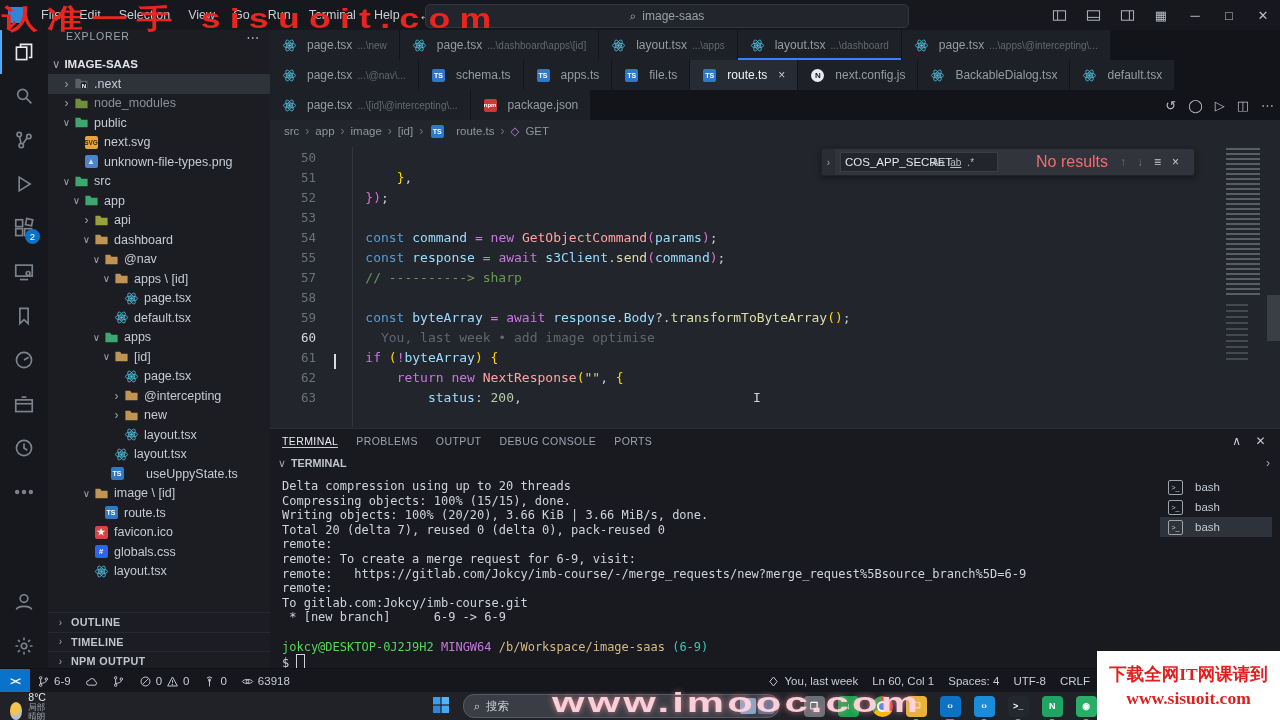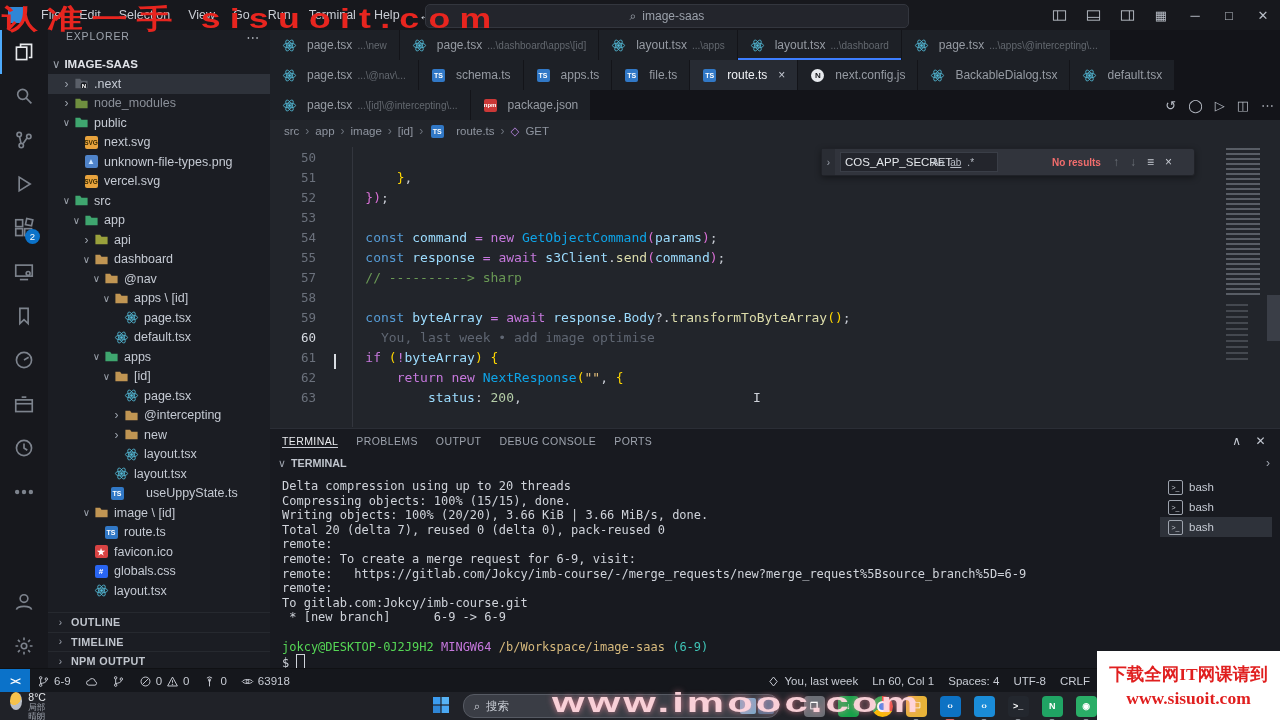--- a/index.html
+++ b/index.html
@@ -62,67 +62,67 @@
                padding-left:14px;gap:6px;color:#8f95a0;font-size:11.5px;}
   .bc-sep{color:#6a707a;font-size:12px;}
   
   .editor{left:270px;top:142px;width:1010px;height:286px;background:#22252b;overflow:hidden;}
   .code{position:absolute;left:0;top:5px;right:60px;font-family:"DejaVu Sans Mono",monospace;font-size:13px;}
   .cl{height:20px;display:flex;align-items:center;}
   .cl .ln{width:46px;text-align:right;color:#6b717c;padding-right:18px;flex:none;font-size:12.5px;}
   .cl.cur .ln{color:#d6dae1;}
   .cl pre{margin:0;font-family:inherit;white-space:pre;}
   .guide{position:absolute;left:82px;top:5px;width:1px;height:280px;background:#33363e;}
-  .tk-kc{color:#569cd6}.tk-kw{color:#c678dd}.tk-var{color:#9cdcfe}.tk-cls{color:#0ea5e9}
+  .tk-kc{color:#569cd6}.tk-kw{color:#c678dd}.tk-var{color:#9cdcfe}.tk-cls{color:#fca5a5}
   .tk-fn{color:#dcdcaa}.tk-cmt{color:#6a9955}.tk-str{color:#e5c07b}.tk-num{color:#b5cea8}
   .tk-pun{color:#c8ccd4}.tk-op{color:#c678dd}.tk-br1{color:#ffd700}.tk-br2{color:#da70d6}
   .tk-ghost{color:#5f6672}.tk-ws{color:#c8ccd4}
   .cursor-bar{position:absolute;width:1.5px;height:15px;background:#d8dce2;}
   .mousebeam{position:absolute;color:#cfd3da;font-size:13px;font-family:"DejaVu Sans Mono",monospace;}
   .minimap{position:absolute;right:14px;top:0;width:44px;height:286px;background:#22252b;}
   .mm1{position:absolute;left:4px;top:6px;width:34px;height:150px;
        background:repeating-linear-gradient(180deg,rgba(190,198,210,.35) 0 2px,transparent 2px 5px);}
   .mm2{position:absolute;left:4px;top:162px;width:22px;height:60px;
        background:repeating-linear-gradient(180deg,rgba(190,198,210,.22) 0 2px,transparent 2px 6px);}
   .mscroll{position:absolute;right:0;top:153px;width:13px;height:46px;background:#3a3e47;}
   
   .find{position:absolute;right:85px;top:6px;width:372px;height:26px;background:#31343c;border:1px solid #202228;
         border-radius:3px;display:flex;align-items:center;box-shadow:0 2px 6px rgba(0,0,0,.4);}
   .find .grip{width:13px;height:100%;display:flex;align-items:center;justify-content:center;color:#9da3ad;background:#2a2d34;font-size:10px;}
   .find input{width:148px;height:18px;margin-left:5px;background:#23252c;border:1px solid #3a3e47;color:#e3e6ea;
               font-size:11.5px;padding:0 4px;outline:none;font-family:"Liberation Sans",sans-serif;}
   .find .toggles{display:flex;gap:6px;margin-left:-66px;color:#b8bdc6;font-size:10px;}
-  .find .noresults{margin-left:78px;color:#f26d6d;font-size:10px;font-weight:bold;}
+  .find .noresults{margin-left:62px;color:#f26d6d;font-size:16px;}
   .find .facts{display:flex;gap:11px;margin-left:12px;color:#6b7078;font-size:12px;}
   .find .facts .on{color:#c8ccd4;}
   
   .panel{left:270px;top:428px;width:1010px;height:240px;background:#181a20;border-top:1px solid #2b2e36;}
   .ptabs{height:24px;display:flex;align-items:center;padding-left:12px;gap:18px;font-size:10.5px;letter-spacing:.4px;color:#9da3ad;}
   .ptab.active{color:#e8eaed;box-shadow:0 1px 0 #c8ccd4;}
   .ptabs .pright{margin-left:auto;display:flex;gap:14px;padding-right:14px;color:#c5cad3;font-size:12px;}
   .tsec{height:20px;display:flex;align-items:center;gap:5px;padding-left:8px;font-weight:bold;font-size:10.8px;color:#c0c5cd;}
   .tsec .chev{margin-left:auto;padding-right:10px;color:#9da3ad;font-weight:normal;font-size:12px;}
   .tout{position:absolute;left:12px;top:50px;right:130px;font-family:"DejaVu Sans Mono",monospace;font-size:12px;line-height:14.6px;color:#cfd3da;white-space:pre;}
   .t-green{color:#55d655}.t-purple{color:#c678dd}.t-yellow{color:#d7ba7d}.t-cyan{color:#3fc5b7}
   .tcursor{display:inline-block;width:7px;height:13px;border:1px solid #cfd3da;vertical-align:-2px;}
   .termlist{position:absolute;right:8px;top:48px;width:112px;}
-  .term-item{height:20px;display:flex;align-items:center;gap:6px;font-size:11.5px;color:#c5cad3;padding-left:8px;}
+  .term-item{height:20px;display:flex;align-items:center;gap:12px;font-size:11.5px;color:#c5cad3;padding-left:8px;}
   .term-item.sel{background:#2e323a;}
   .bashic{width:13px;height:13px;border:1px solid #9da3ad;border-radius:2px;font-size:7px;display:flex;align-items:center;justify-content:center;color:#c5cad3;}
   
   .statusbar{left:0;top:668px;width:1280px;height:24px;background:#15171c;border-top:1px solid #101114;
              display:flex;align-items:center;font-size:11.5px;color:#c8ccd4;}
   .remote{width:30px;height:24px;background:#0b72c9;color:#fff;display:flex;align-items:center;justify-content:center;
           font-size:10px;font-weight:bold;letter-spacing:-1px;}
   .st-item{display:flex;align-items:center;gap:4px;padding:0 7px;height:24px;}
   .st-item svg{width:13px;height:13px;}
   .st-right{margin-left:auto;display:flex;align-items:center;margin-right:183px;}
   
   .taskbar{left:0;top:692px;width:1280px;height:28px;background:#202228;display:flex;align-items:center;}
-  .weather{display:flex;align-items:flex-start;gap:6px;padding-left:10px;width:150px;}
+  .weather{display:flex;align-items:flex-end;gap:6px;padding-left:10px;width:150px;}
   .wicon{width:18px;height:18px;border-radius:50%;background:radial-gradient(circle at 35% 35%,#f6c34d 0 45%,#b9bec7 48% 100%);}
   .wtxt{line-height:1.05;}
   .wtemp{font-size:10.5px;color:#e8eaed;}
   .wdesc{font-size:8.5px;color:#9da3ad;}
   .tb-center{display:flex;align-items:center;gap:13px;margin-left:380px;}
   .startbtn svg{width:18px;height:18px;}
   .searchpill{width:300px;height:22px;border-radius:11px;background:#3a3d45;border:1px solid #565a63;
               display:flex;align-items:center;gap:6px;padding:0 4px 0 10px;color:#c8ccd4;font-size:11.5px;}
   .pillimgs{margin-left:auto;display:flex;gap:2px;}
   .pillimgs i{width:16px;height:16px;border-radius:2px;display:block;}
@@ -330,27 +330,20 @@
           </span>
           <span class="lbl">next.svg</span>
         </div>
         <div class="tree-row" style="padding-left: 22px;">
           <span class="tw"></span>
           <span class="fic">
             <span class="sq ic-img">▲</span>
           </span>
           <span class="lbl">unknown-file-types.png</span>
         </div>
-        <div class="tree-row" style="padding-left: 22px;">
-          <span class="tw"></span>
-          <span class="fic">
-            <span class="sq ic-svg">SVG</span>
-          </span>
-          <span class="lbl">vercel.svg</span>
-        </div>
         <div class="tree-row" style="padding-left: 12px;">
           <span class="tw">∨</span>
           <span class="fic">
             <svg width="15" height="15" viewBox="0 0 16 16">
               <path d="M1.5 3h5l1.5 2h6.5v8h-13z" fill="#3fa66f"></path>
             </svg>
           </span>
           <span class="lbl">src</span>
         </div>
         <div class="tree-row" style="padding-left: 22px;">

